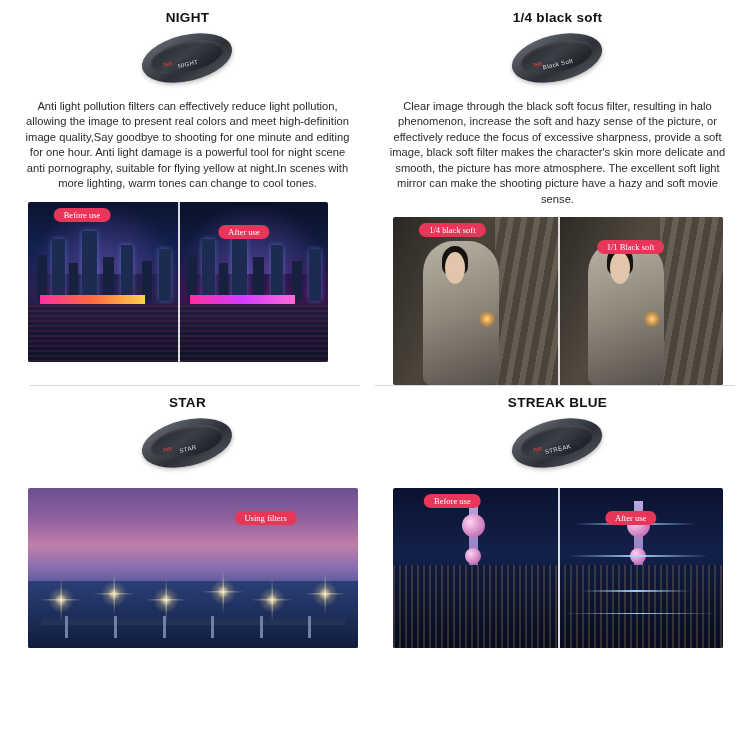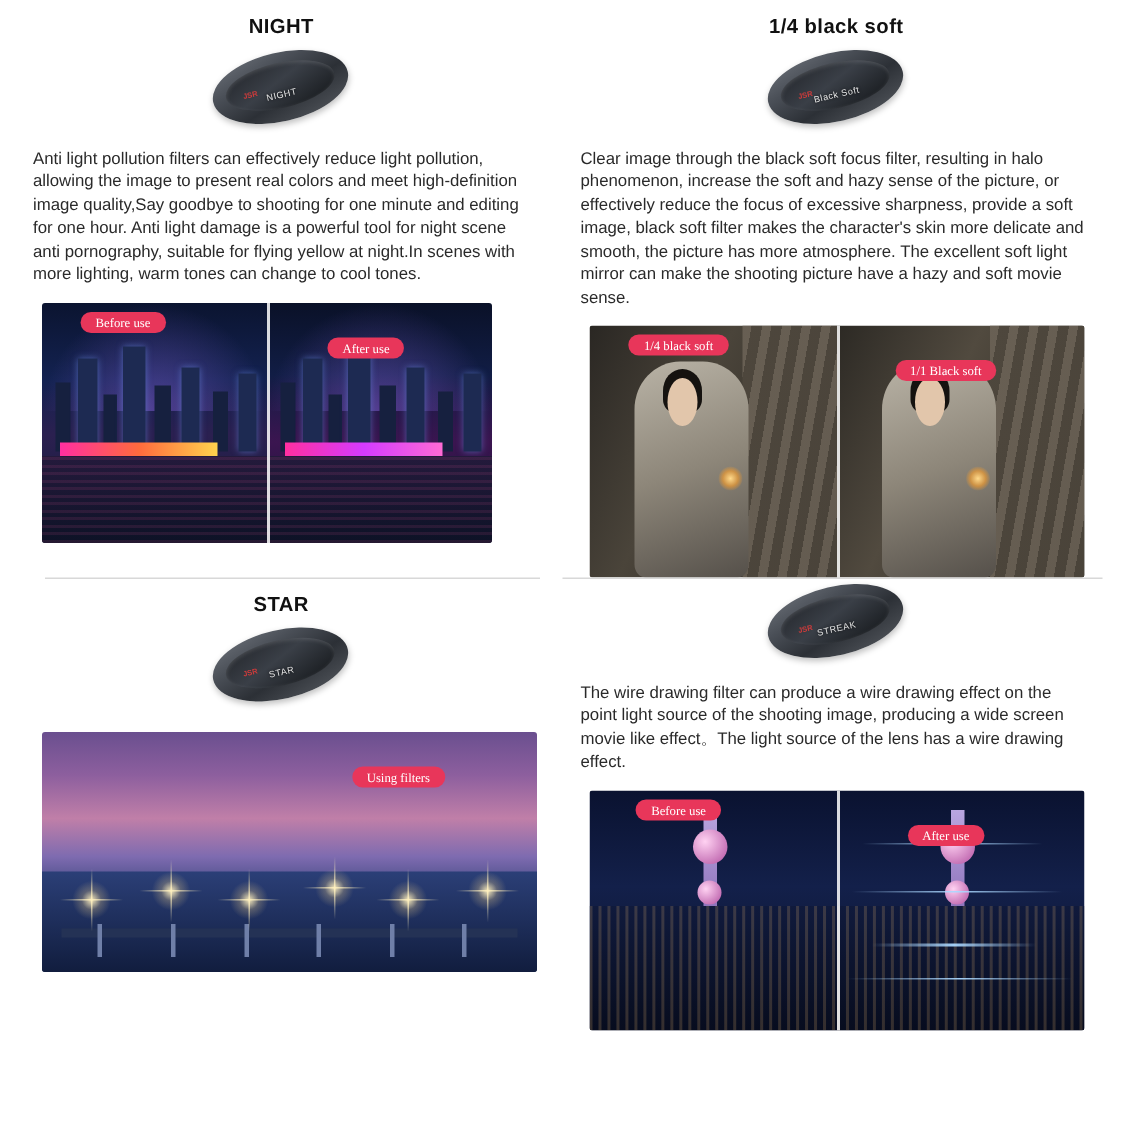--- a/index.html
+++ b/index.html
@@ -107,20 +107,21 @@
     color: #cf3b3b;
     font-weight: bold;
     z-index: 6;
   }
   .desc {
     font-size: 11.2px;
     line-height: 1.38;
     color: #2a2a2a;
     margin: 6px 0 0 0;
     padding: 0 2px;
+    text-align: center;
   }
   .photo {
     position: relative;
     margin-top: 10px;
     border-radius: 2px;
     overflow: hidden;
     font-family: Liberation Serif, serif;
   }
   .tag {
     position: absolute;
@@ -303,28 +304,28 @@
         <div class="flare" style="left:22%;top:58%"></div>
         <div class="flare" style="left:38%;top:62%"></div>
         <div class="flare" style="left:55%;top:57%"></div>
         <div class="flare" style="left:70%;top:62%"></div>
         <div class="flare" style="left:86%;top:58%"></div>
         <span class="tag right">Using filters</span>
       </div>
     </div>
 
     <div class="cell right">
+      <div class="title">STREAK BLUE</div>
       <div class="filter-img">
         <div class="ring">
             <div class="glass"></div>
           </div>
         <span class="ring-brand">JSR</span>
         <span class="ring-label">STREAK</span>
       </div>
-      <p class="desc">The wire drawing filter can produce a wire drawing effect on the point light source of the shooting image, producing a wide screen movie like effect。The light source of the lens has a wire drawing effect.</p>
       <div class="photo sb-photo">
         <div class="sb-left">
           <div class="tower">
               <div class="sphere s1"></div>
               <div class="sphere s2"></div>
             </div>
           <div class="citylights"></div>
         </div>
         <div class="sb-right">
           <div class="tower">

